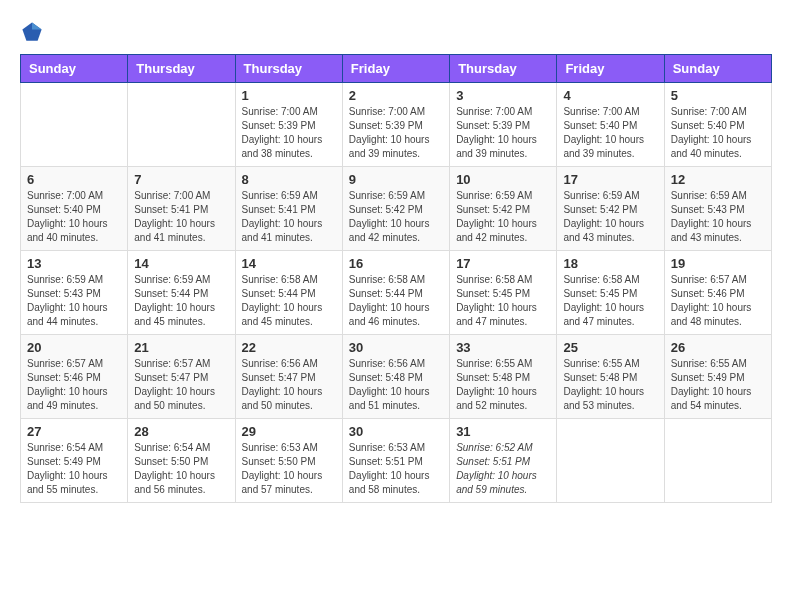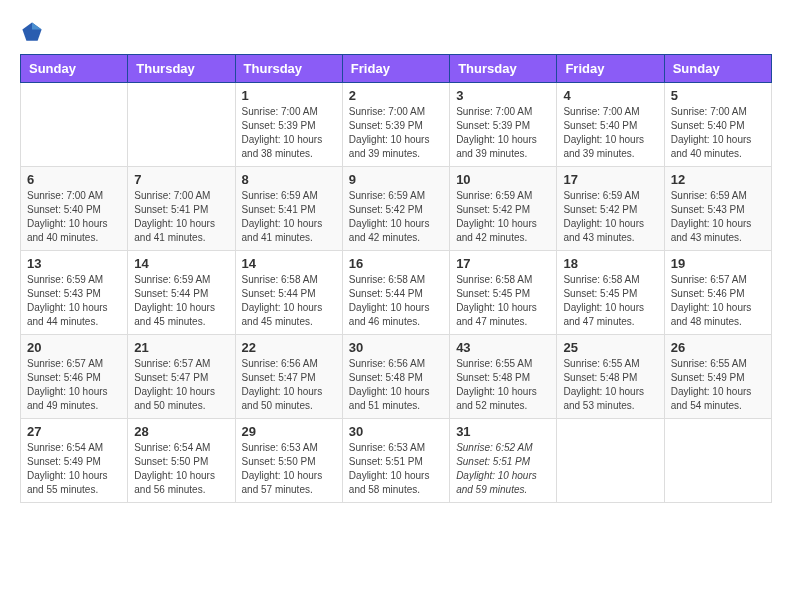--- a/index.html
+++ b/index.html
@@ -285,21 +285,21 @@
 and 50 minutes.</div>
         </td>
         <td>
           <span class="day-number">30</span>
           <div class="day-info" style="white-space: pre-line;">Sunrise: 6:56 AM
 Sunset: 5:48 PM
 Daylight: 10 hours
 and 51 minutes.</div>
         </td>
         <td>
-          <span class="day-number">43</span>
+          <span class="day-number">33</span>
           <div class="day-info" style="white-space: pre-line;">Sunrise: 6:55 AM
 Sunset: 5:48 PM
 Daylight: 10 hours
 and 52 minutes.</div>
         </td>
         <td>
           <span class="day-number">25</span>
           <div class="day-info" style="white-space: pre-line;">Sunrise: 6:55 AM
 Sunset: 5:48 PM
 Daylight: 10 hours

